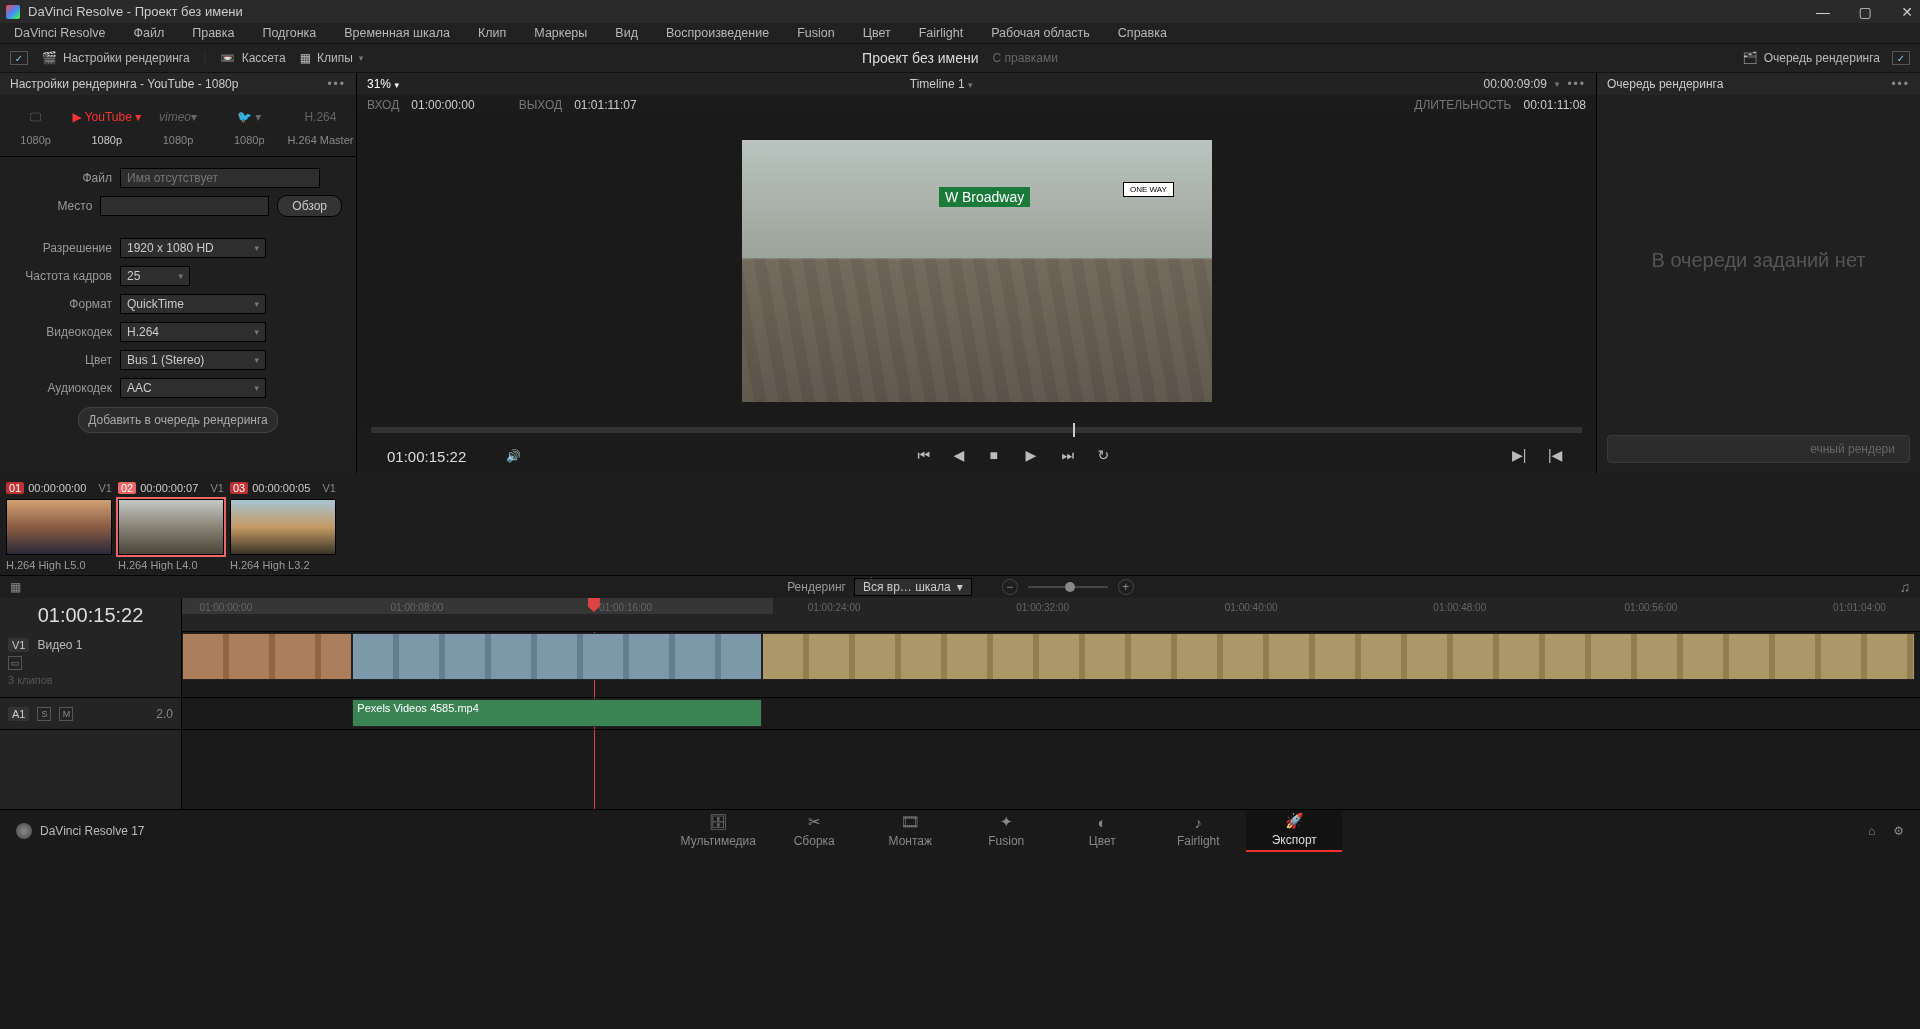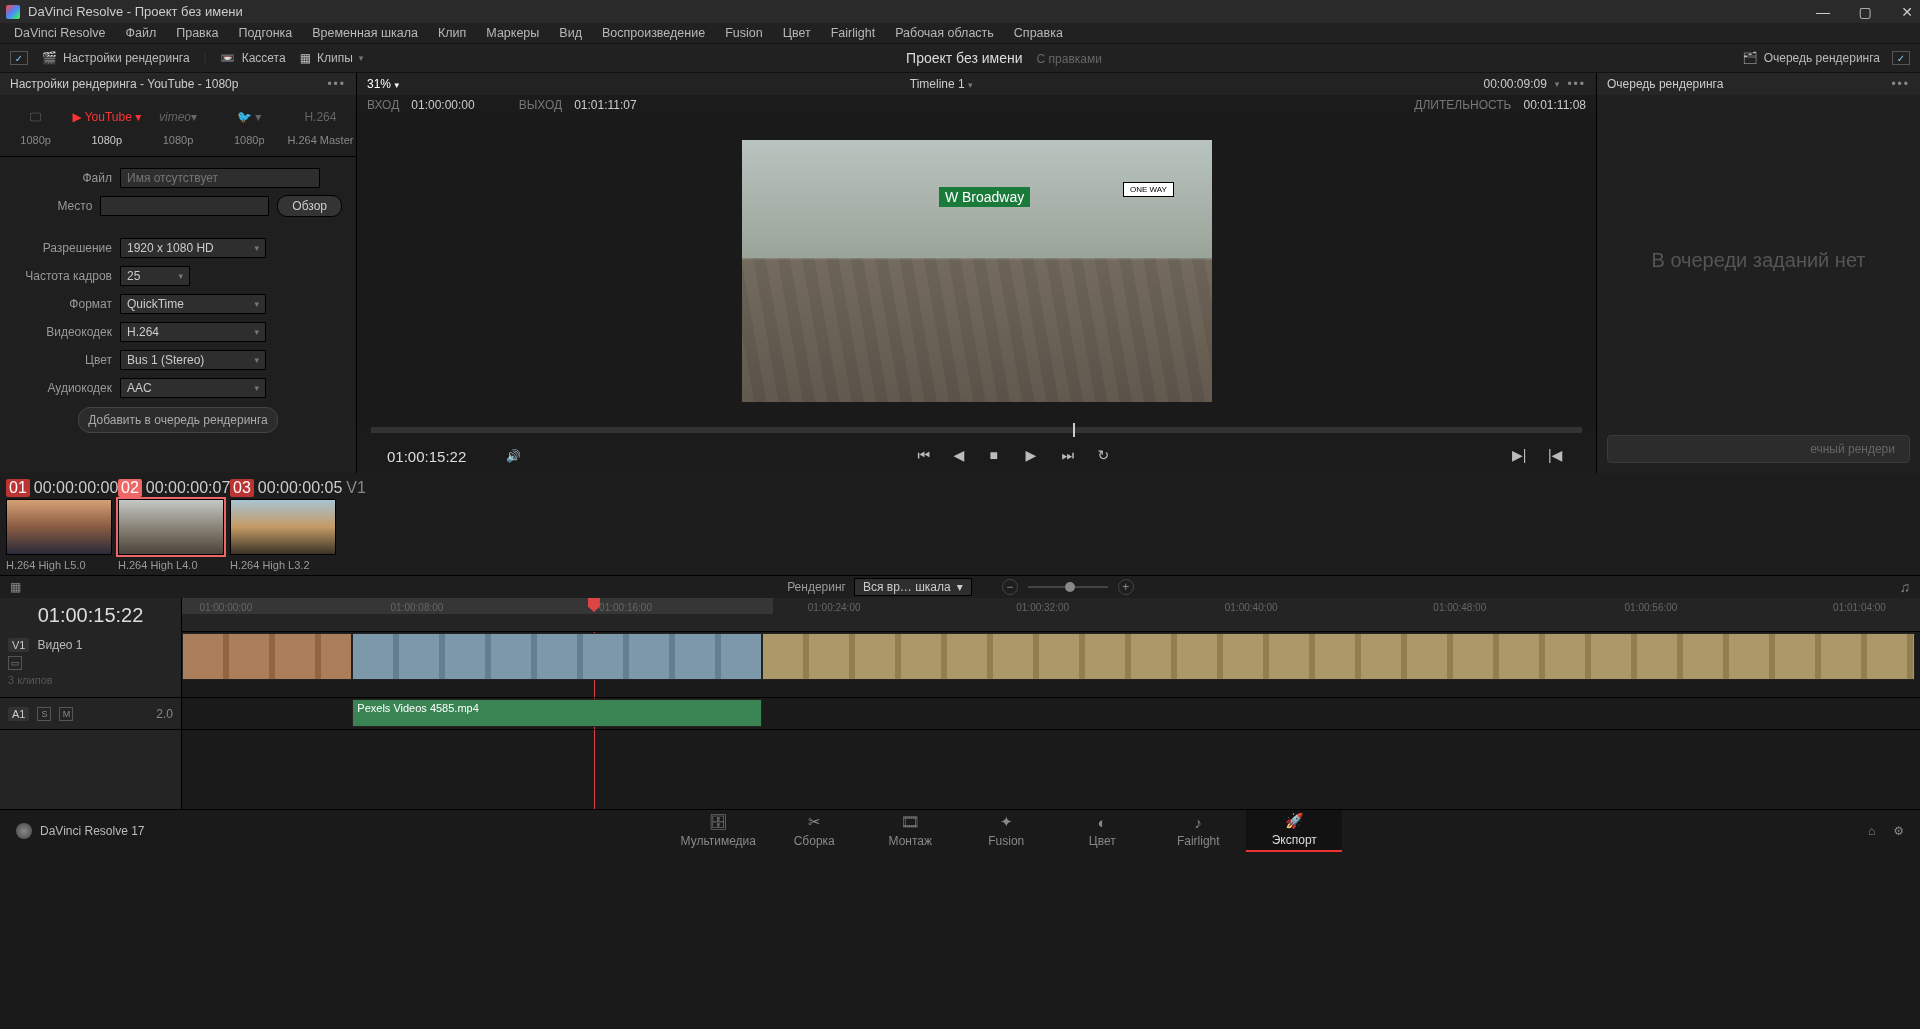--- a/index.html
+++ b/index.html
@@ -6,29 +6,29 @@
 html, body { width: 1920px; height: 1029px; background: #1a1a1a; color: #aaa; font-size: 12px; overflow: hidden; }
 
 
 .titlebar { height: 23px; background: #2a2a2a; display: flex; align-items: center; padding: 0 6px; }
 .titlebar .app-icon { width: 14px; height: 14px; background: linear-gradient(135deg,#f44,#48f,#4f4); border-radius: 2px; margin-right: 8px; }
 .titlebar .title { color: #ccc; font-size: 13px; }
 .titlebar .win-btns { margin-left: auto; display: flex; gap: 28px; }
 .titlebar .win-btn { width: 14px; height: 14px; color: #ccc; display: flex; align-items: center; justify-content: center; font-size: 14px; }
 
 
-.menubar { height: 20px; background: #212121; display: flex; align-items: center; padding: 0 4px; gap: 0; }
+.menubar { height: 20px; background: #212121; display: flex; align-items: center; padding: 0 4px; gap: 8px; }
 .menubar .menu-item { padding: 2px 10px; color: #b8b8b8; font-size: 12.5px; }
 
 
 .toolbar { height: 30px; background: #212121; border-top: 1px solid #111; border-bottom: 1px solid #111; display: flex; align-items: center; padding: 0 10px; }
 .toolbar .tb-left { display: flex; align-items: center; gap: 14px; }
 .toolbar .chk { width: 18px; height: 14px; border: 1px solid #555; display: flex; align-items: center; justify-content: center; color: #8cf; font-size: 10px; }
 .toolbar .tb-btn { display: flex; align-items: center; gap: 6px; color: #bbb; }
-.toolbar .center { position: absolute; left: 50%; transform: translateX(-50%); display: flex; align-items: flex-end; gap: 14px; margin-left: 44px; }
+.toolbar .center { position: absolute; left: 50%; transform: translateX(-50%); display: flex; align-items: center; gap: 14px; }
 .toolbar .proj-title { color: #ddd; font-size: 14px; }
 .toolbar .edits { color: #666; }
 .toolbar .tb-right { margin-left: auto; display: flex; align-items: center; gap: 12px; }
 
 
 .main-top { display: flex; height: 400px; }
 
 
 .render-panel { width: 357px; background: #1f1f1f; border-right: 1px solid #000; display: flex; flex-direction: column; }
 .panel-hdr { height: 22px; display: flex; align-items: center; padding: 0 10px; background: #262626; }
@@ -75,21 +75,21 @@
 
 
 .queue-panel { width: 324px; background: #202020; border-left: 1px solid #000; display: flex; flex-direction: column; }
 .queue-body { flex: 1; display: flex; align-items: center; justify-content: center; color: #555; font-size: 20px; padding: 0 20px; text-align: center; }
 .queue-footer { padding: 10px; text-align: right; }
 .queue-render-btn { padding: 6px 14px; background: #2c2c2c; border: 1px solid #3a3a3a; border-radius: 4px; color: #666; }
 
 
 .thumbs-row { height: 102px; background: #1d1d1d; padding: 6px 6px 2px; display: flex; gap: 6px; }
 .thumb { width: 106px; display: flex; flex-direction: column; }
-.thumb-hdr { height: 18px; display: flex; align-items: center; font-size: 16px; gap: 4px; margin-bottom: 2px; }
+.thumb-hdr { height: 18px; display: flex; align-items: center; font-size: 11px; gap: 4px; margin-bottom: 2px; }
 .thumb-hdr .num { background: #b33; color: #fff; padding: 0 3px; border-radius: 2px; }
 .thumb.sel .thumb-hdr .num { background: #e66; }
 .thumb-hdr .tc { color: #ccc; }
 .thumb-hdr .v { color: #888; margin-left: auto; }
 .thumb-img { height: 56px; background: linear-gradient(180deg,#d4a074,#8a5c42,#2a2a3a); border: 1px solid #000; }
 .thumb.sel .thumb-img { outline: 2px solid #e66; }
 .thumb:nth-child(2) .thumb-img { background: linear-gradient(180deg,#c4c8c4,#8a8478,#4a443a); }
 .thumb:nth-child(3) .thumb-img { background: linear-gradient(180deg,#a8c4d4,#c49a64,#3a3428); }
 .thumb-lbl { font-size: 11px; color: #999; margin-top: 4px; }
 

